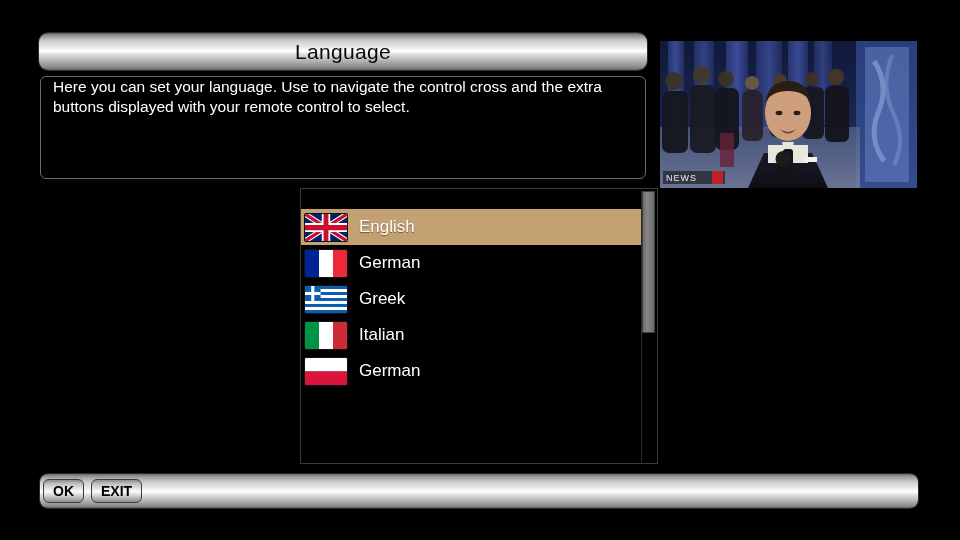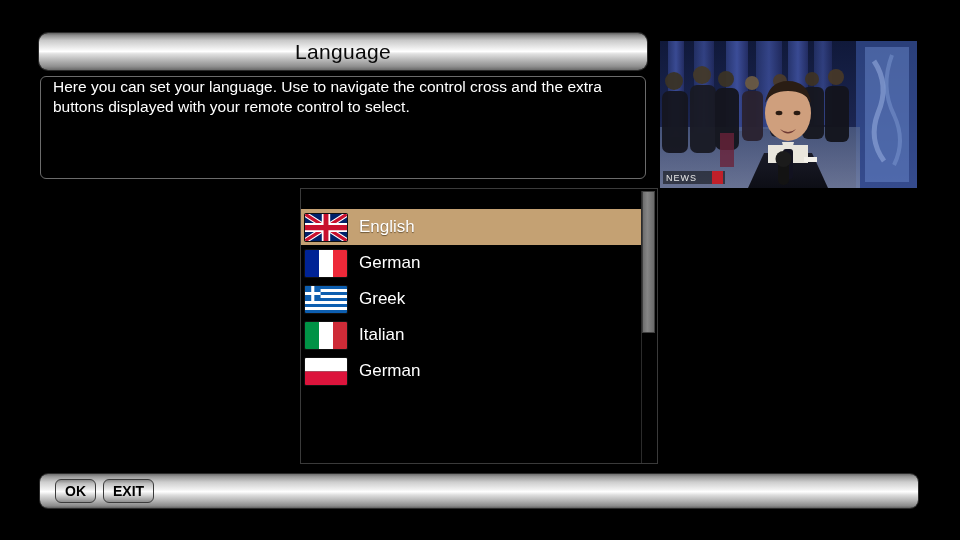--- a/index.html
+++ b/index.html
@@ -76,21 +76,21 @@
   }
 
   
   .bottombar{
     position:absolute;left:40px;top:474px;width:878px;height:34px;
     border-radius:8px;
     background:linear-gradient(to bottom,
        #6d6d6d 0%, #9a9a9a 8%, #cecece 24%, #f2f2f2 46%, #ffffff 52%,
        #dddddd 62%, #b0b0b0 80%, #8a8a8a 94%, #606060 100%);
     box-shadow:0 0 0 1px #2a2a2a;
-    display:flex;align-items:center;padding-left:15px;box-sizing:border-box;
+    display:flex;align-items:center;padding-left:3px;box-sizing:border-box;
   }
   .btn{
     height:24px;min-width:40px;margin-right:7px;padding:0 9px;
     border:1px solid #3c3c3c;border-radius:6px;
     background:linear-gradient(to bottom,
        #8b8b8b 0%, #bdbdbd 16%, #e6e6e6 40%, #fbfbfb 52%,
        #dcdcdc 66%, #b2b2b2 84%, #8f8f8f 100%);
     display:flex;align-items:center;justify-content:center;
     font-size:14px;font-weight:bold;color:#000;
     font-family:"Liberation Sans",sans-serif;

